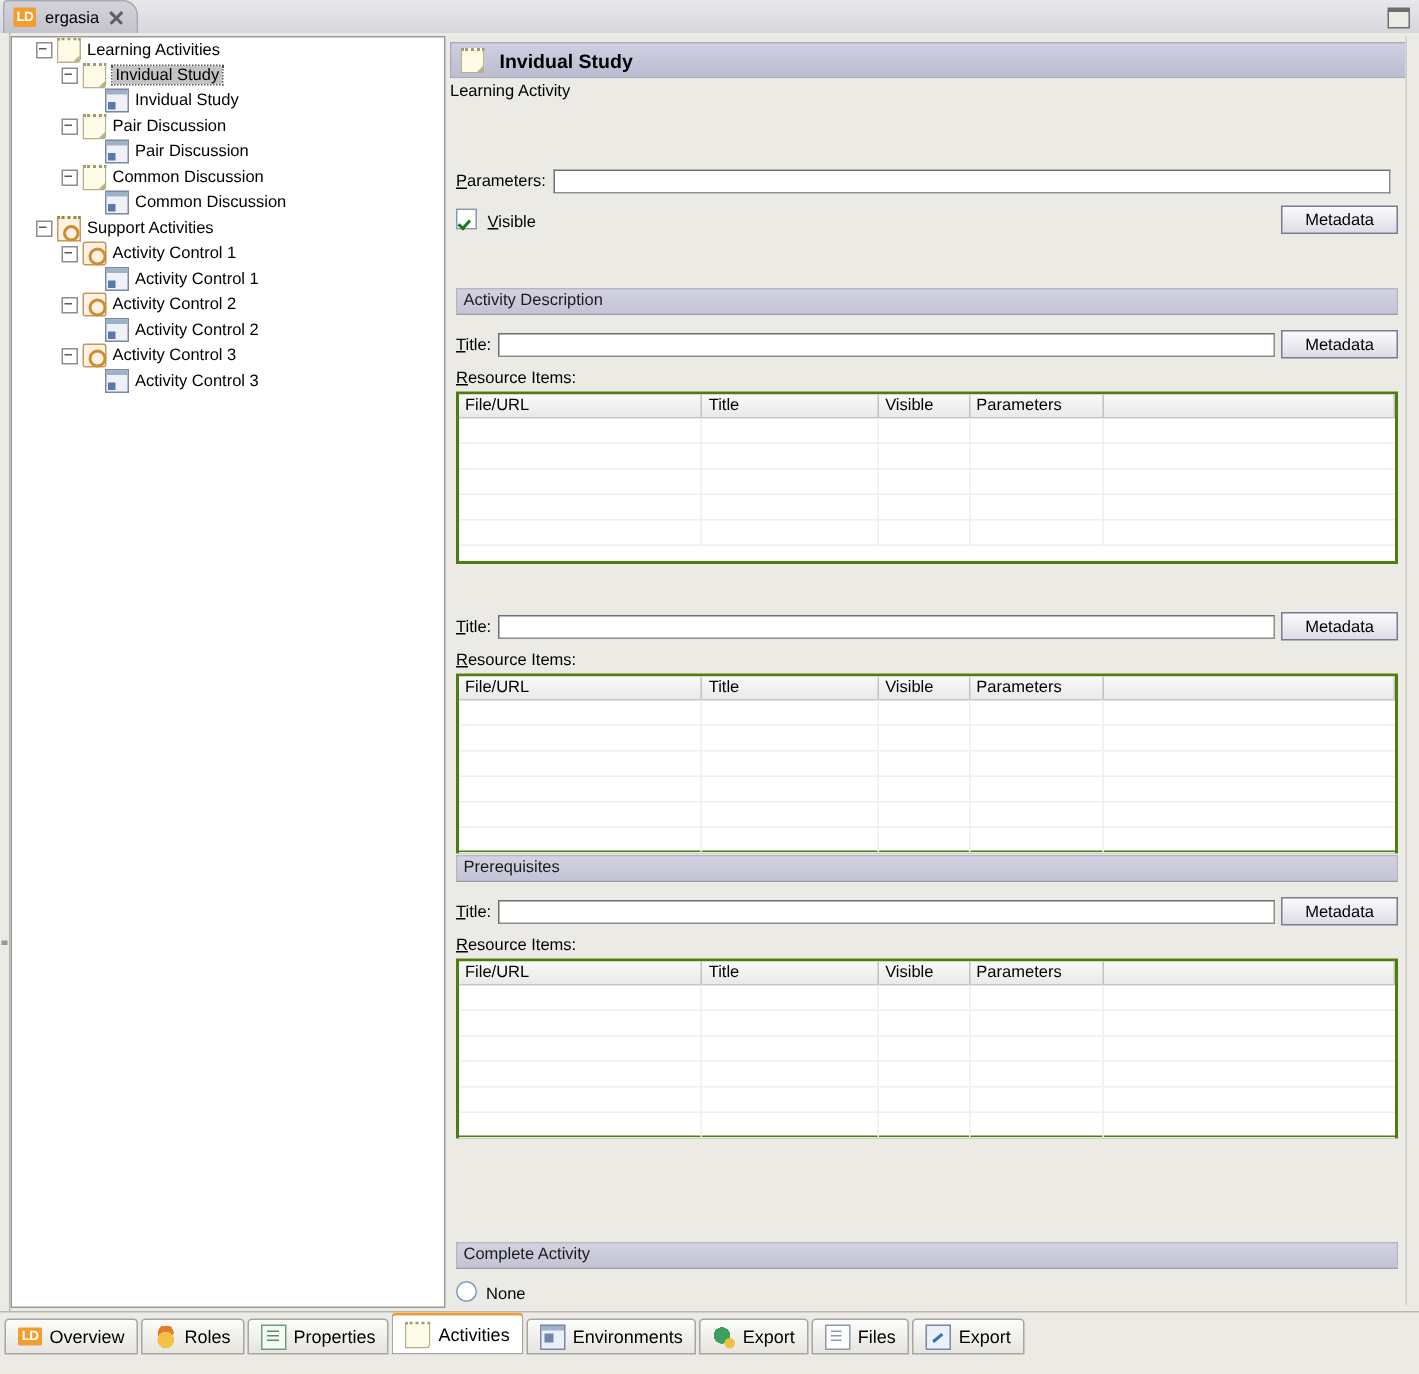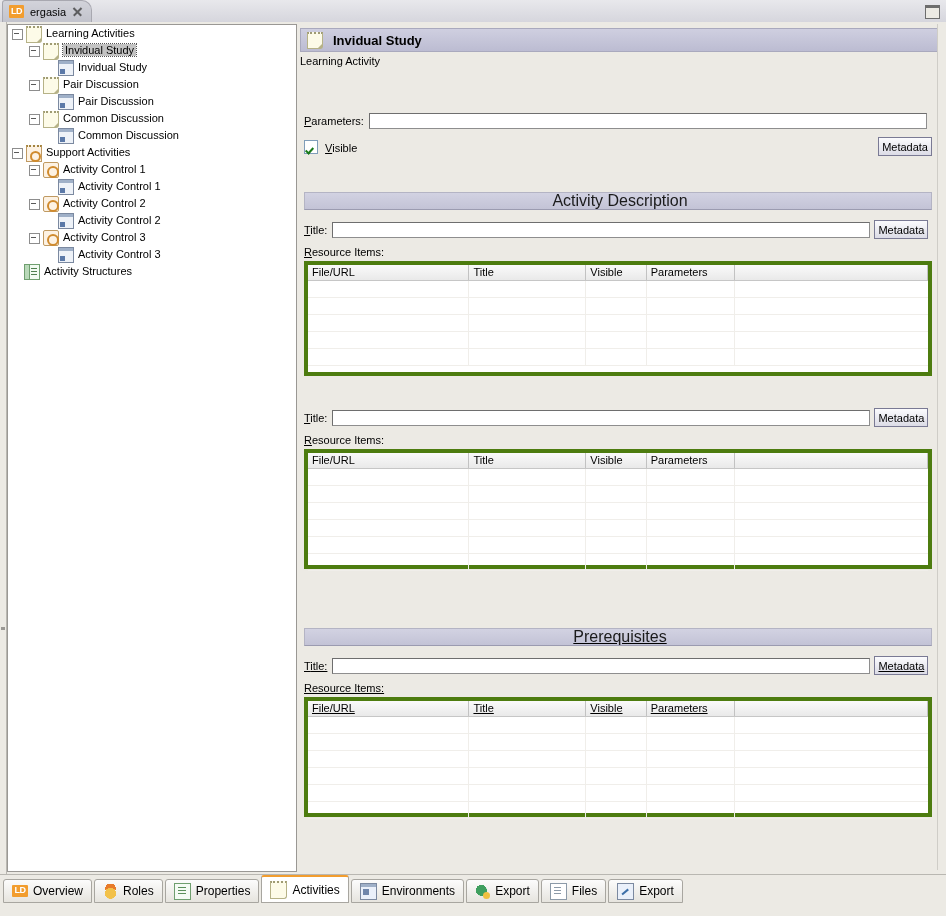--- a/index.html
+++ b/index.html
@@ -32,21 +32,21 @@
 
   
   .body{position:absolute;left:0;top:22px;width:946px;height:852px;background:#eceae4;}
 
   .sash{position:absolute;left:0;top:0;width:6px;height:852px;background:#eceae4;
         border-right:1px solid #b9b7b1;}
   .sashgrip{position:absolute;left:1px;top:605px;width:4px;height:3px;background:#9a9894;}
 
   .tree{position:absolute;left:7px;top:2px;width:288px;height:846px;background:#fff;
         border:1px solid #9a9894;overflow:hidden;}
-  .trow{position:relative;height:17px;line-height:17px;white-space:nowrap;padding-left:2px;}
+  .trow{position:relative;height:17px;line-height:17px;white-space:nowrap;padding-left:14px;}
   .trow .lbl{font-size:11px;}
   .sel .lbl{background:#c3c3c3;outline:1px dotted #555;padding:0 2px;}
   .exp{display:inline-block;width:9px;height:9px;border:1px solid #8d8d8d;background:#fff;
        position:relative;vertical-align:middle;margin-right:3px;}
   .exp:before{content:"";position:absolute;left:1px;top:3px;width:5px;height:1px;background:#5a5a5a;}
   .gap{display:inline-block;width:9px;margin-right:3px;}
 
   .ico{display:inline-block;width:14px;height:14px;vertical-align:middle;margin-right:4px;position:relative;}
   
   .ico-page{background:#fdfbe8;border:1px solid #b6b287;border-top:2px dotted #9f9b73;
@@ -76,44 +76,44 @@
         overflow:hidden;}
   .formHeader{position:absolute;left:2px;top:4px;width:632px;height:22px;
       background:linear-gradient(#cfcfe0,#bcbcd2);border:1px solid #a9a9bd;
       display:flex;align-items:center;padding-left:6px;gap:6px;}
   .formHeader .ttl{font-weight:bold;font-size:13px;}
   .subLbl{position:absolute;left:2px;top:31px;font-size:11px;}
 
   .grp{position:absolute;left:6px;width:628px;}
   .grpbar{height:16px;background:linear-gradient(#d2d2e2,#c3c3d6);
           border:1px solid #b4b4c4;border-bottom-color:#9b9bb0;
-          font-size:16px;padding-left:4px;line-height:15px;color:#1b1b1b;text-align:center;}
+          font-size:11px;padding-left:4px;line-height:15px;color:#1b1b1b;}
 
   .lbl{font-size:11px;}
   .u{text-decoration:underline;}
   .txt{border:1px solid #8e8e8e;border-top-color:#6e6e6e;border-left-color:#6e6e6e;
        background:#fff;height:16px;font-size:11px;padding:0 3px;box-sizing:border-box;
        font-family:"Liberation Sans",sans-serif;outline:none;}
   .btn{border:1px solid #7a7a94;background:linear-gradient(#fbfbfd,#dcdce6);
-       font-size:11px;height:19px;padding:0 3px;box-sizing:border-box;cursor:default;
+       font-size:11px;height:19px;padding:0 15px;box-sizing:border-box;cursor:default;
        font-family:"Liberation Sans",sans-serif;color:#000;}
 
   .cbx{display:inline-block;width:12px;height:12px;background:#fff;border:1px solid #7f9db9;
        vertical-align:-2px;position:relative;}
   .cbx.on:after{content:"";position:absolute;left:2px;top:5px;width:3px;height:6px;
         border:solid #1a7a1a;border-width:0 2px 2px 0;transform:rotate(42deg);}
   .cbxg{display:inline-block;width:11px;height:11px;background:#fff;border:1px solid #9b9b9b;
        vertical-align:-2px;position:relative;}
   .cbxg.on:after{content:"";position:absolute;left:2px;top:4px;width:3px;height:6px;
         border:solid #3c3c3c;border-width:0 2px 2px 0;transform:rotate(42deg);}
   .rad{display:inline-block;width:12px;height:12px;border:1px solid #7f9db9;border-radius:50%;
        background:#fff;vertical-align:-2px;}
 
   
-  .tbl{border:4px solid #4d7c0f;background:#fff;position:relative;box-sizing:border-box;}
+  .tbl{border:2px solid #4d7c0f;background:#fff;position:relative;box-sizing:border-box;}
   .thead{display:flex;height:15px;background:linear-gradient(#fafafa,#e9e9e9);
          border-bottom:1px solid #c6c6c6;}
   .th{font-size:11px;line-height:14px;padding-left:4px;border-right:1px solid #c2c2c2;
       box-sizing:border-box;overflow:hidden;white-space:nowrap;}
   .tr{display:flex;height:16px;border-bottom:1px solid #f0eeea;}
   .tr.first{background:#e7e7e7;}
   .td{font-size:11px;line-height:15px;padding-left:4px;border-right:1px solid #f0eeea;
       box-sizing:border-box;overflow:hidden;white-space:nowrap;}
   .tr.first .td{border-right-color:#dcdcdc;}
   .filico{display:inline-block;width:9px;height:12px;background:#fff;border:1px solid #4f7f9f;
@@ -184,21 +184,20 @@
           <div class="trow"><span style="display:inline-block;width:36px"></span><span class="gap"></span><span class="ico ico-win"></span><span class="lbl">Pair Discussion</span></div>
           <div class="trow"><span style="display:inline-block;width:19px"></span><span class="exp"></span><span class="ico ico-page"></span><span class="lbl">Common Discussion</span></div>
           <div class="trow"><span style="display:inline-block;width:36px"></span><span class="gap"></span><span class="ico ico-win"></span><span class="lbl">Common Discussion</span></div>
           <div class="trow"><span style="display:inline-block;width:2px"></span><span class="exp"></span><span class="ico ico-gearbook"></span><span class="lbl">Support Activities</span></div>
           <div class="trow"><span style="display:inline-block;width:19px"></span><span class="exp"></span><span class="ico ico-gear"></span><span class="lbl">Activity Control 1</span></div>
           <div class="trow"><span style="display:inline-block;width:36px"></span><span class="gap"></span><span class="ico ico-win"></span><span class="lbl">Activity Control 1</span></div>
           <div class="trow"><span style="display:inline-block;width:19px"></span><span class="exp"></span><span class="ico ico-gear"></span><span class="lbl">Activity Control 2</span></div>
           <div class="trow"><span style="display:inline-block;width:36px"></span><span class="gap"></span><span class="ico ico-win"></span><span class="lbl">Activity Control 2</span></div>
           <div class="trow"><span style="display:inline-block;width:19px"></span><span class="exp"></span><span class="ico ico-gear"></span><span class="lbl">Activity Control 3</span></div>
           <div class="trow"><span style="display:inline-block;width:36px"></span><span class="gap"></span><span class="ico ico-win"></span><span class="lbl">Activity Control 3</span></div>
-          <div class="trow"><span style="display:inline-block;width:2px"></span><span class="gap"></span><span class="ico ico-struct"></span><span class="lbl">Activity Structures</span></div>
         </div>
     </div>
 
     <div class="form">
 
       <div class="formHeader">
         <span class="ico ico-page"></span>
         <span class="ttl">Invidual Study</span>
       </div>
 
@@ -328,21 +327,21 @@
             <div class="tr">
               <div class="td" style="width:163px"></div>
               <div class="td" style="width:118px"></div>
               <div class="td" style="width:61px"></div>
               <div class="td" style="width:89px"></div>
               <div class="td" style="width:195px;border-right:none"></div>
             </div>
           </div>
       </div>
 
-      <div class="grp" style="top:604px;text-decoration:underline;">
+      <div class="grp" style="top:546px;">
         <div class="grpbar">Prerequisites</div>
         <div style="display:flex;align-items:center;margin-top:10px;">
           <span class="lbl"><span class="u">T</span>itle:</span>
           <input class="txt" style="width: 538px; margin-left: 5px;" value="">
           <button class="btn" style="margin-left:4px;">Metadata</button>
         </div>
         <div class="lbl" style="margin-top:7px;">
           <span class="u">R</span>esource Items:
         </div>
         <div class="tbl" id="tbl2" style="margin-top:3px;width:628px;height:120px;">
@@ -392,20 +391,25 @@
               <div class="td" style="width:163px"></div>
               <div class="td" style="width:118px"></div>
               <div class="td" style="width:61px"></div>
               <div class="td" style="width:89px"></div>
               <div class="td" style="width:195px;border-right:none"></div>
             </div>
           </div>
       </div>
 
       <div class="grp" style="top:804px;">
+        <div class="grpbar">Complete Activity</div>
+        <div style="margin-top:8px;">
+          <span class="rad"></span>
+          <span class="lbl" style="margin-left:3px;">None</span>
+        </div>
 
       </div>
 
     </div>
 
     <div class="vscroll"></div>
   </div>
 
   <div class="bottom">
     <div class="btabs" id="btabs">

